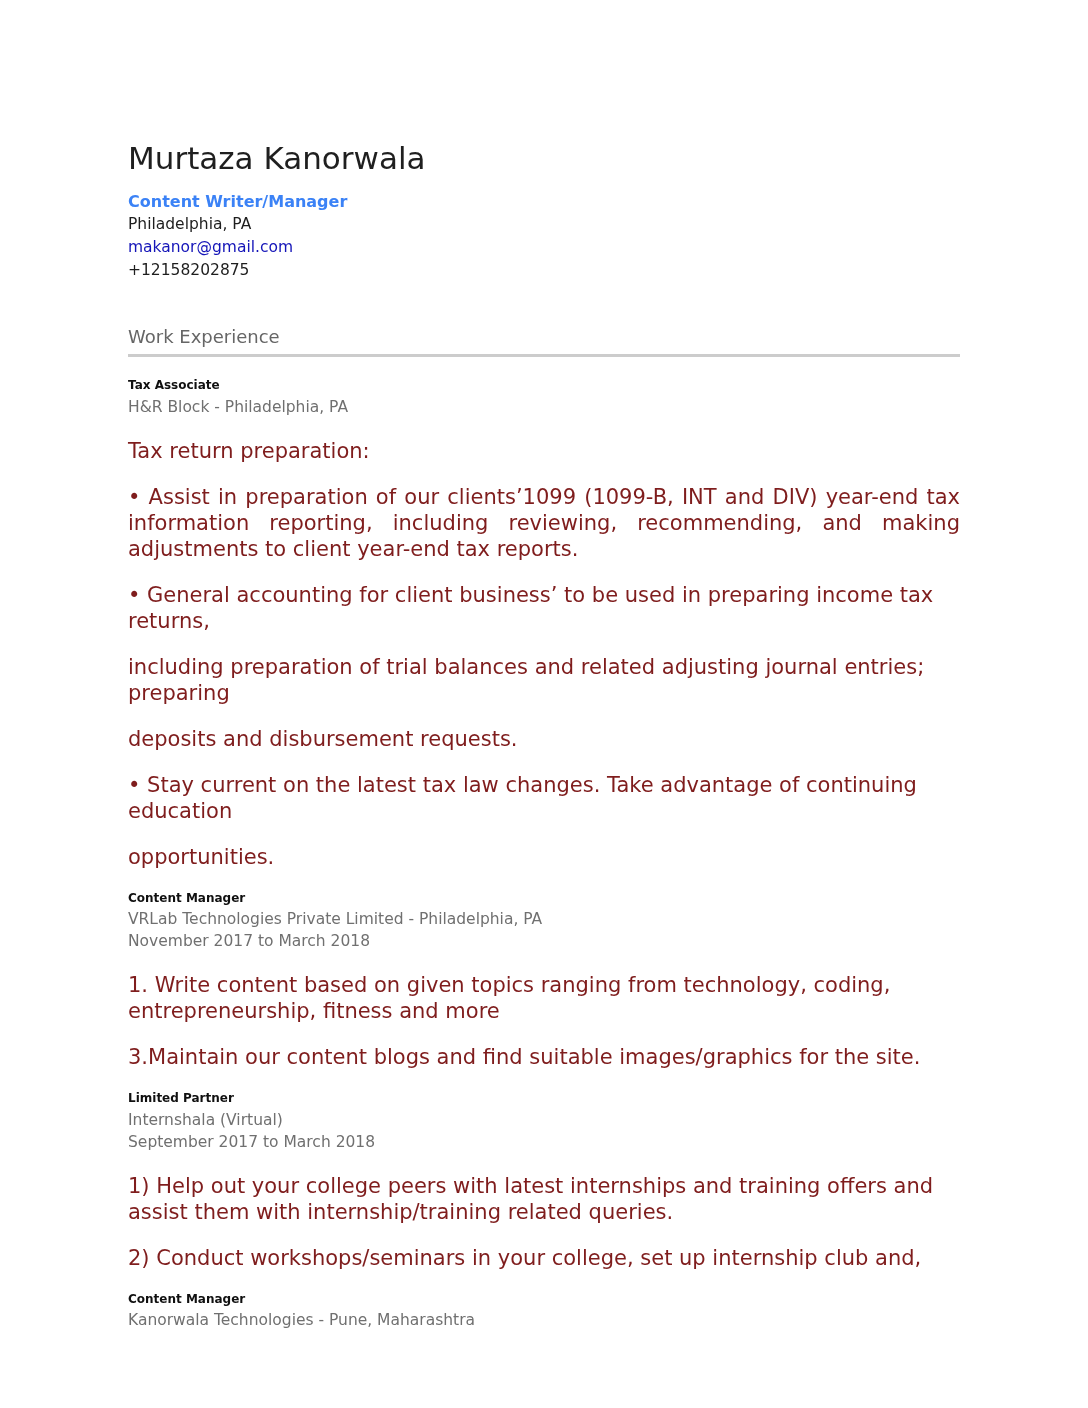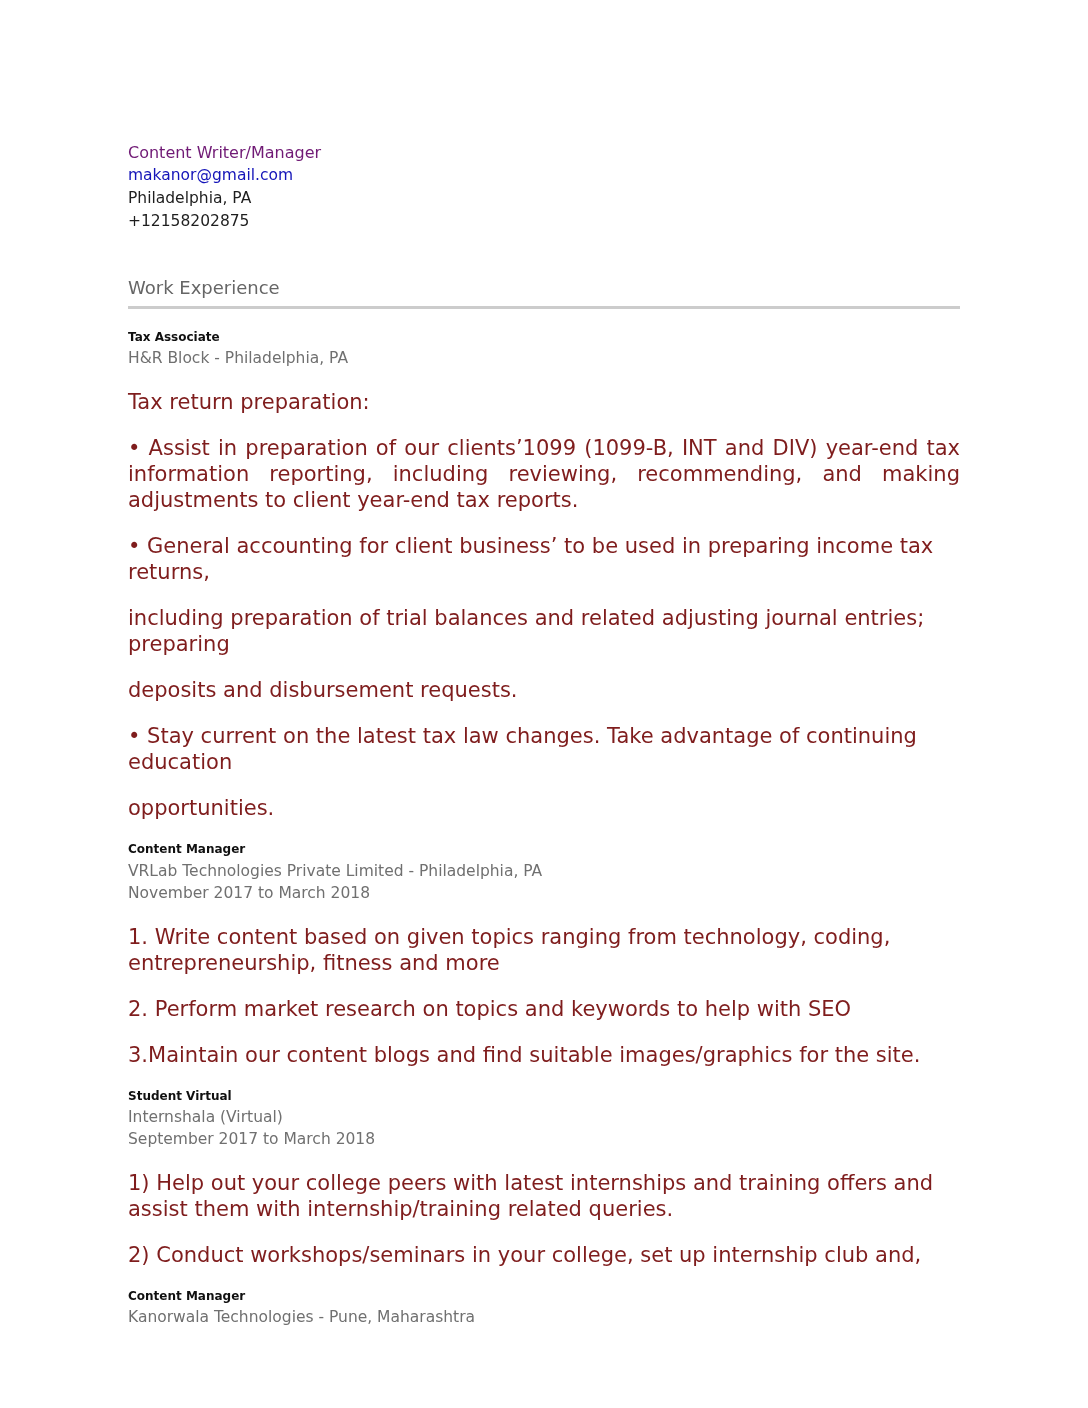--- a/index.html
+++ b/index.html
@@ -25,22 +25,22 @@
   
   .name {
     font-size: 31px;
     font-weight: 400;
     color: #1f1f1f;
     margin: 0 0 13px 0;
     line-height: 1.15;
   }
   .person-title {
     font-size: 16px;
-    font-weight: 400;
-    color: #701a75;
+    font-weight: 700;
+    color: #3b82f6;
     line-height: 23px;
   }
   .contact-line {
     font-size: 15.5px;
     line-height: 23px;
     color: #1e1e1e;
   }
   .email-link {
     color: #1414b8;
     text-decoration: none;
@@ -83,25 +83,26 @@
     text-align: justify;
   }
 </style>
 </head>
 <body>
 
 <div class="page">
   <div class="content">
 
     <header>
+      <h1 class="name">Murtaza Kanorwala</h1>
       <div class="person-title">Content Writer/Manager</div>
+      <div class="contact-line">Philadelphia, PA</div>
       <div class="contact-line">
         <a class="email-link">makanor@gmail.com</a>
       </div>
-      <div class="contact-line">Philadelphia, PA</div>
       <div class="contact-line">+12158202875</div>
     </header>
 
     <main>
       <h2 class="section-title">Work Experience</h2>
       <div class="section-divider"></div>
 
       <section>
         <h3 class="job-title">Tax Associate</h3>
         <div class="muted">H&amp;R Block - Philadelphia, PA</div>
@@ -112,26 +113,25 @@
         <p class="body-p">deposits and disbursement requests.</p>
         <p class="body-p">• Stay current on the latest tax law changes. Take advantage of continuing education</p>
         <p class="body-p">opportunities.</p>
       </section>
 
       <section>
         <h3 class="job-title">Content Manager</h3>
         <div class="muted">VRLab Technologies Private Limited - Philadelphia, PA</div>
         <div class="muted">November 2017 to March 2018</div>
         <p class="body-p">1. Write content based on given topics ranging from technology, coding, entrepreneurship, fitness and more</p>
-        <p class="body-p">2. Perform market research on topics and keywords to help with SEO</p>
         <p class="body-p">3.Maintain our content blogs and find suitable images/graphics for the site.</p>
       </section>
 
       <section>
-        <h3 class="job-title">Student Virtual</h3>
+        <h3 class="job-title">Limited Partner</h3>
         <div class="muted">Internshala (Virtual)</div>
         <div class="muted">September 2017 to March 2018</div>
         <p class="body-p">1) Help out your college peers with latest internships and training offers and assist them with internship/​training related queries.</p>
         <p class="body-p">2) Conduct workshops/seminars in your college, set up internship club and,</p>
       </section>
 
       <section>
         <h3 class="job-title">Content Manager</h3>
         <div class="muted">Kanorwala Technologies - Pune, Maharashtra</div>
       </section>

